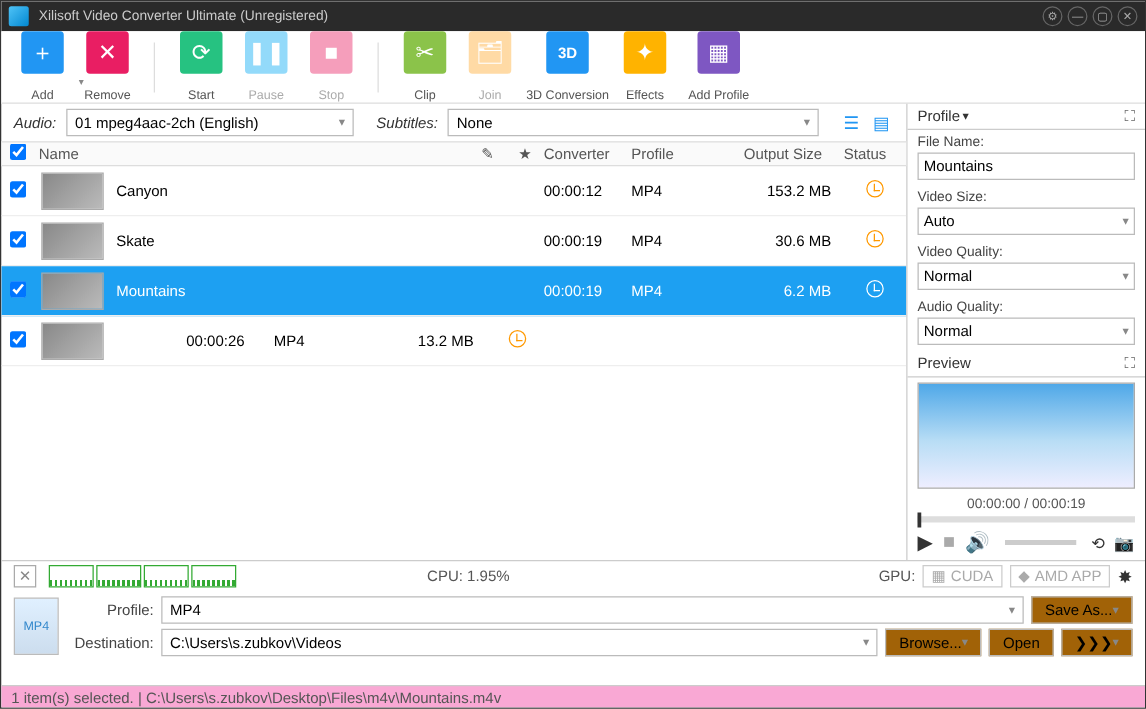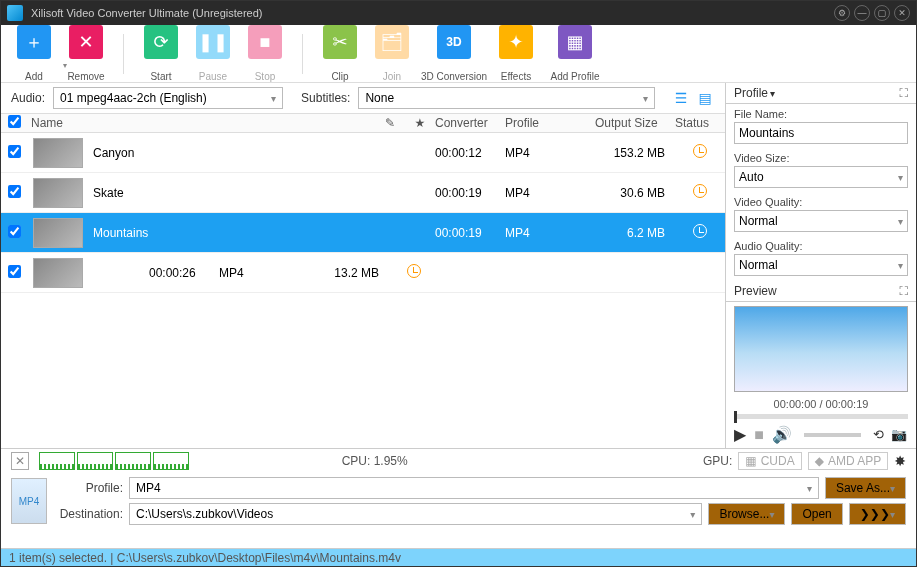--- a/index.html
+++ b/index.html
@@ -16,21 +16,21 @@
 .tb-label { font-size: 10px; color: #555; margin-top: 12px; }
 .tb-sep { width: 1px; height: 40px; background: #ddd; margin: 0 10px; }
 .tb-drop { position:relative; }
 .tb-drop::after { content:"▾"; position:absolute; right:-8px; bottom:12px; font-size:8px; color:#888; }
 
 .main { display: flex; height: calc(100% - 24px - 58px - 100px - 18px); }
 .left { flex: 1; display: flex; flex-direction: column; border-right: 1px solid #ccc; }
 .right { width: 190px; display: flex; flex-direction: column; }
 
 .selectors { height: 30px; display: flex; align-items: center; padding: 0 10px; gap: 8px; }
-.selectors label { color: #333; }
+.selectors label { color: #333; font-style: italic; }
 .sel { flex: 1; height: 22px; border: 1px solid #bbb; display: flex; align-items: center; padding: 0 6px; background: #fff; position: relative; }
 .sel::after { content: "▾"; position: absolute; right: 6px; color: #888; font-size: 10px; }
 .view-icons { display: flex; gap: 4px; margin-left: 8px; }
 .view-icon { width: 20px; height: 20px; display: flex; align-items: center; justify-content: center; color: #2196f3; cursor: pointer; font-size: 14px; }
 
 .grid-header { height: 20px; display: flex; align-items: center; border-top: 1px solid #ddd; border-bottom: 1px solid #ddd; background: #fafafa; font-size: 11px; color: #555; }
 .col-chk { width: 26px; text-align: center; }
 .col-name { flex: 1; padding-left: 4px; }
 .col-dur { width: 70px; }
 .col-prof { width: 90px; }
@@ -83,21 +83,21 @@
 .dest-row { display: flex; align-items: center; padding: 4px 10px; gap: 6px; }
 .dest-row .icon-box { width: 36px; height: 46px; border: 1px solid #bbb; background: linear-gradient(#e0f0ff,#cde); display:flex; align-items:center; justify-content:center; color:#38c; font-size:10px; }
 .dest-row .fields { flex: 1; display: flex; flex-direction: column; gap: 4px; }
 .dest-row .frow { display: flex; align-items: center; gap: 6px; }
 .dest-row .frow label { width: 70px; text-align: right; color: #444; }
 .dest-row .frow .val { flex: 1; height: 22px; border: 1px solid #bbb; display:flex; align-items:center; padding:0 6px; position:relative; background:#fff; }
 .dest-row .frow .val::after { content:"▾"; position:absolute; right:6px; color:#888; font-size:10px; }
 .dest-row .frow .btn { height: 22px; padding: 0 10px; border: 1px solid #bbb; background: #a16207; display:flex; align-items:center; cursor:pointer; position:relative; }
 .dest-row .frow .btn.dd::after { content:" ▾"; color:#888; font-size:10px; }
 
-.statusbar { height: 18px; background: #7dd3fc; border-top: 1px solid #ccc; display: flex; align-items: center; padding: 0 8px; font-size: 11px; color: #555; }
+.statusbar { height: 18px; background: #f9a8d4; border-top: 1px solid #ccc; display: flex; align-items: center; padding: 0 8px; font-size: 11px; color: #555; }
 </style>
 </head>
 <body>
 
 <div class="titlebar">
   <div class="logo"></div>
   <div class="title">Xilisoft Video Converter Ultimate (Unregistered)</div>
   <div class="win-btns">
     <div class="win-btn">⚙</div>
     <div class="win-btn">—</div>

